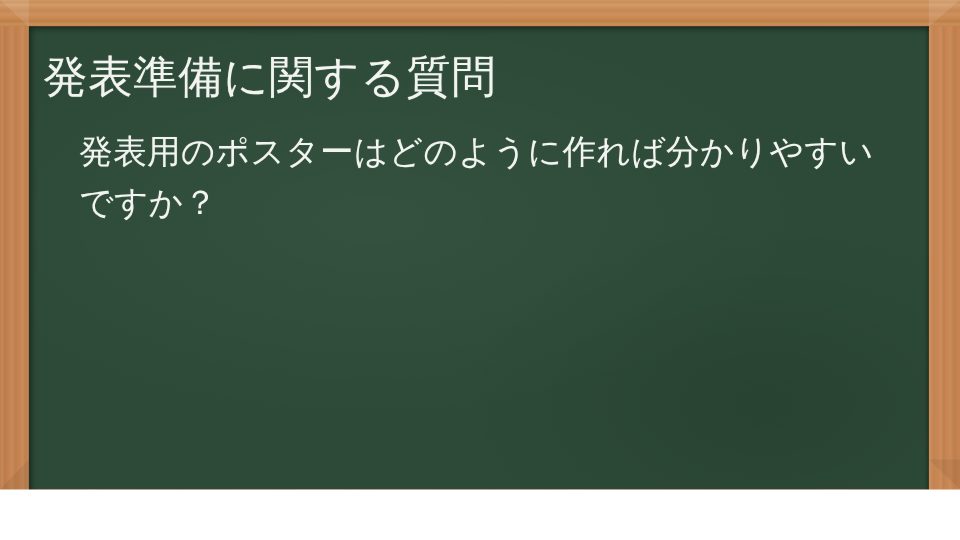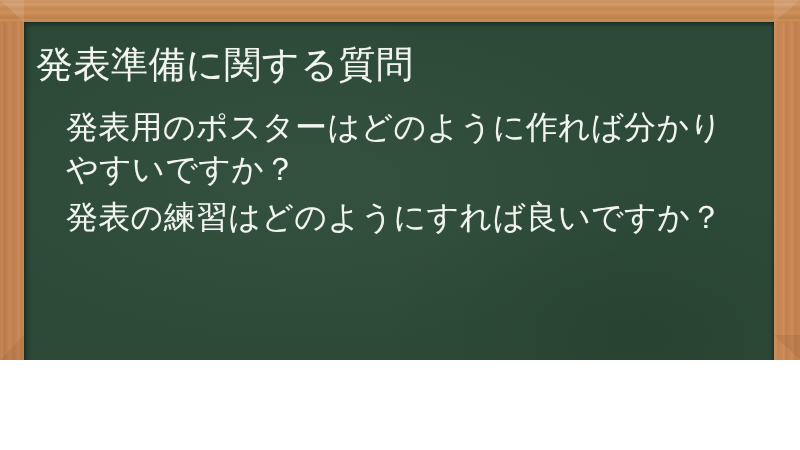--- a/index.html
+++ b/index.html
@@ -9,21 +9,21 @@
     background: #ffffff;
   }
   body {
     font-family: "Liberation Sans", "DejaVu Sans", sans-serif;
   }
 
   
   .slide {
     position: relative;
     width: 800px;
-    height: 360px;
+    height: 408px;
     overflow: hidden;
     background-color: #cb8b58;
     background-image:
       
       repeating-linear-gradient(
         90deg,
         rgba(255,255,255,0.00) 0px,
         rgba(255,255,255,0.06) 2px,
         rgba(0,0,0,0.045) 4px,
         rgba(255,255,255,0.00) 7px,
@@ -124,21 +124,21 @@
     position: absolute;
     left: 12px;
     top: 84px;
     width: 716px;
     margin: 0;
     padding: 0;
     list-style: none;
   }
   .board-item {
     color: #f2f4f0;
-    font-size: 32px;
+    font-size: 28px;
     line-height: 42px;
     font-weight: 300;
     letter-spacing: 0.3px;
     padding: 0 0 0 30px;
     margin: 0 0 6px 0;
     text-shadow: 0 0 1px rgba(255,255,255,0.22);
     word-break: break-all;
   }
 
   
@@ -176,21 +176,20 @@
   <div class="miter miter-tr"></div>
   <div class="miter miter-bl"></div>
   <div class="miter miter-br"></div>
 
   <div class="board">
 
     <div class="board-title">発表準備に関する質問</div>
 
     <ul class="board-list">
       <li class="board-item">発表用のポスターはどのように作れば分かりやすいですか？</li>
-      <li class="board-item">発表の練習はどのようにすれば良いですか？</li>
     </ul>
 
   </div>
 
   <div class="ledge-shadow"></div>
   <div class="chalk"></div>
 
 </div>
 
 </body></html>

